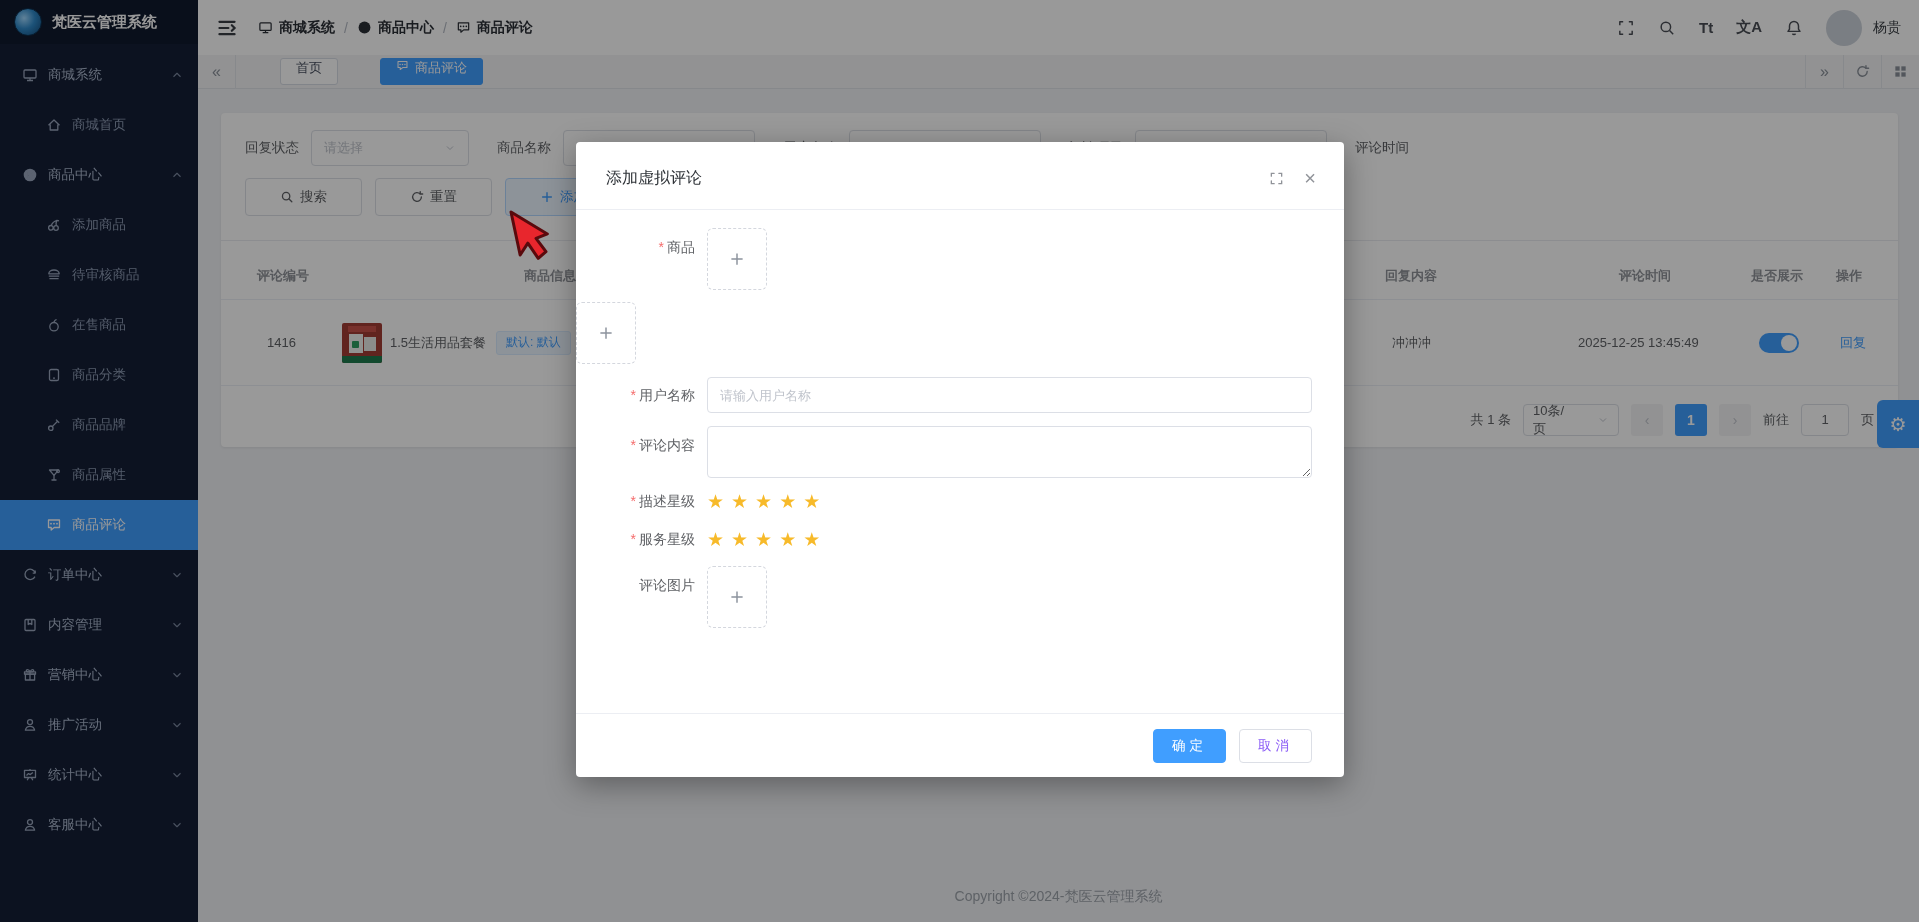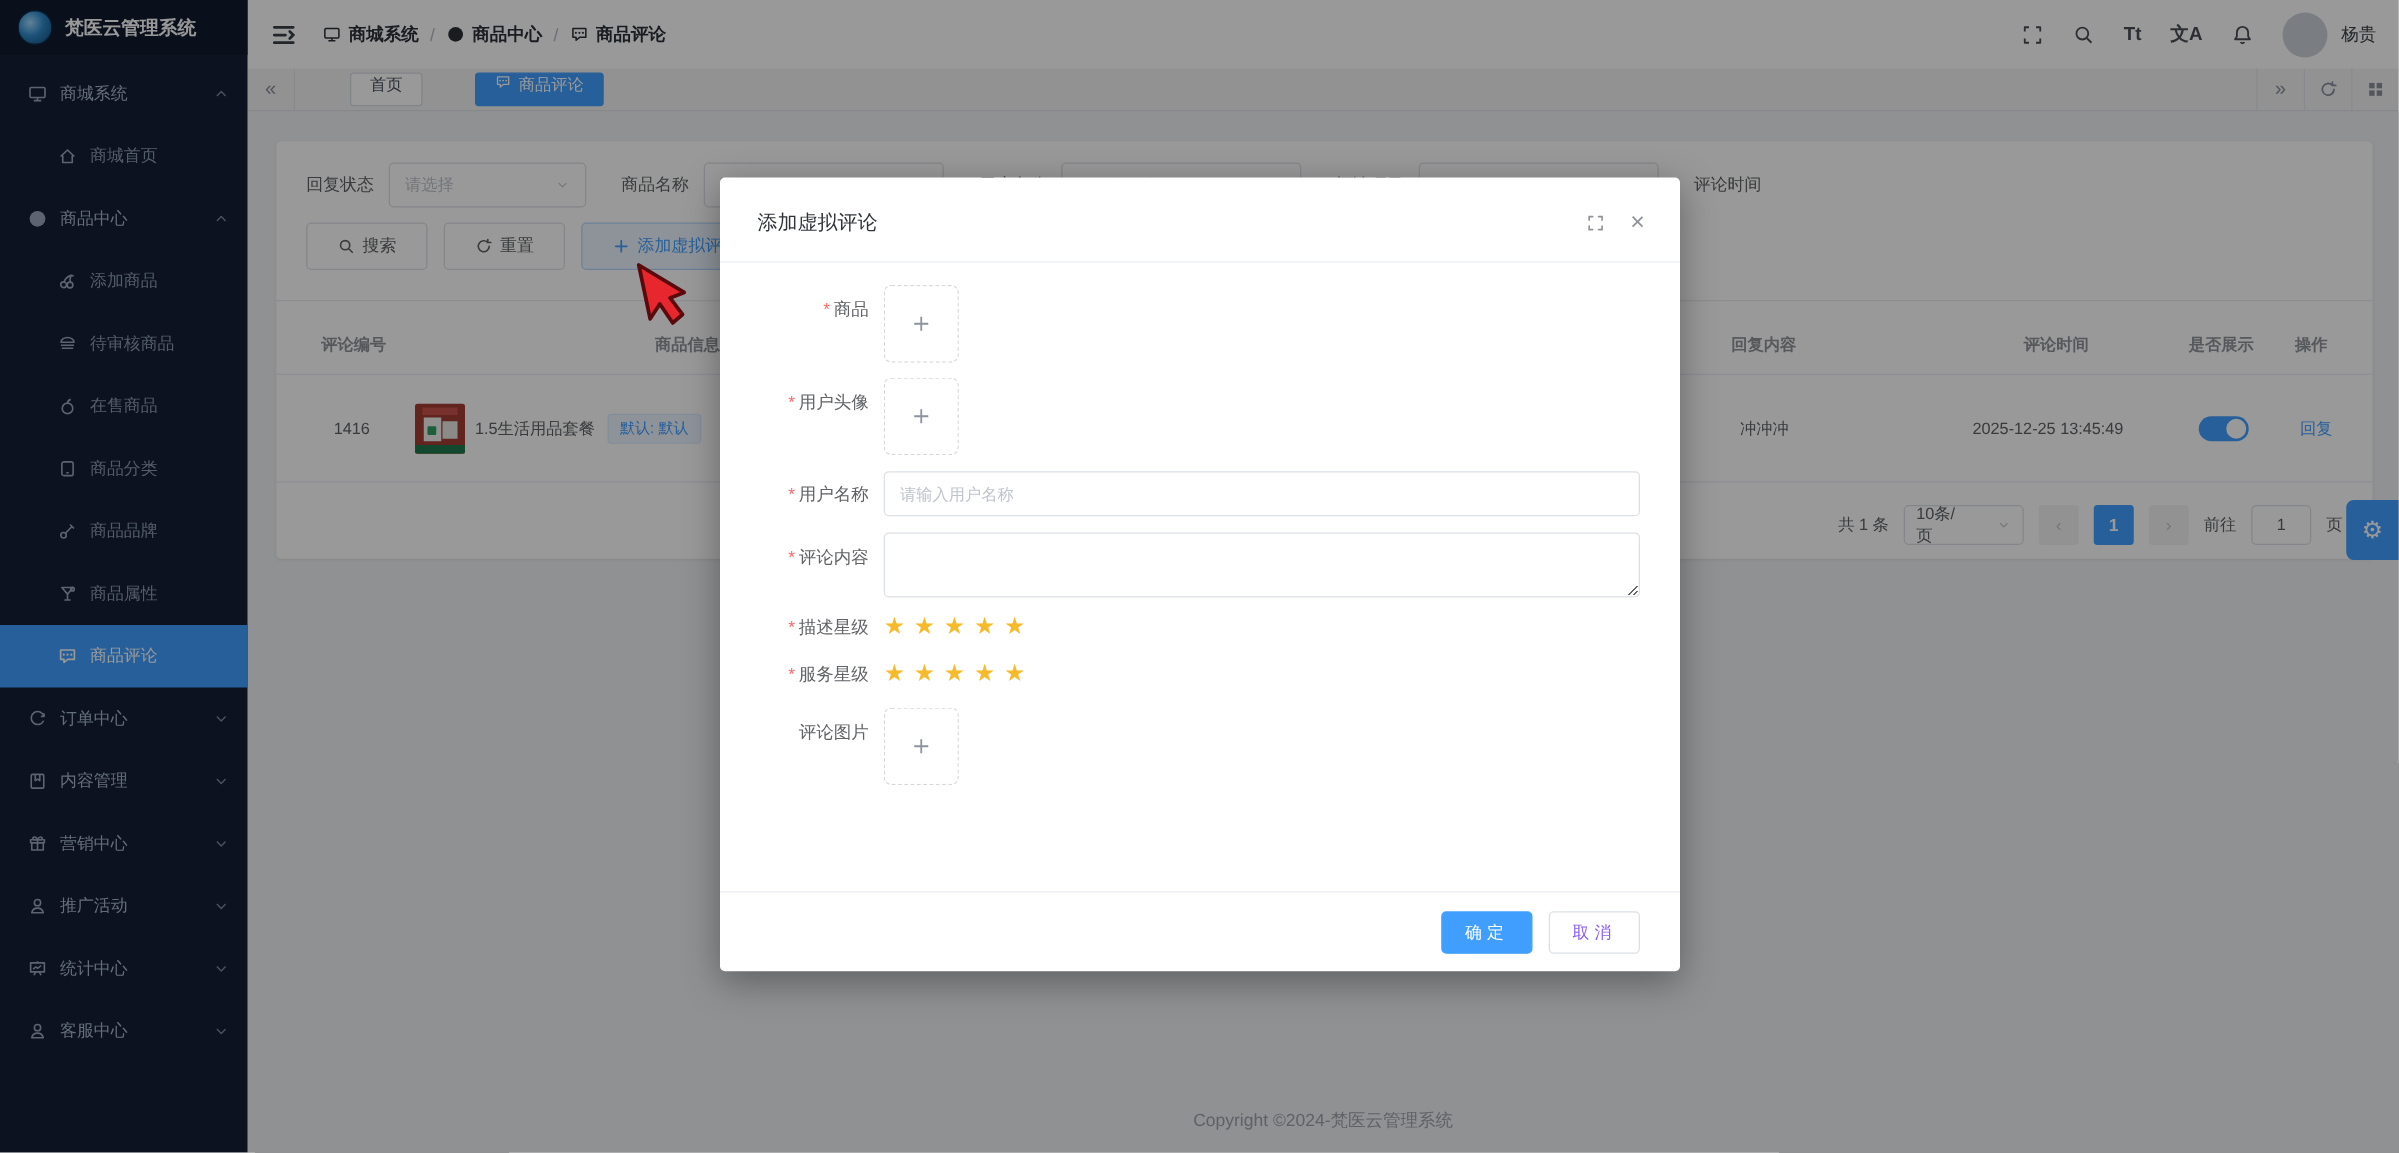--- a/index.html
+++ b/index.html
@@ -75,21 +75,21 @@
   .f-select { width:158px; justify-content:space-between; }
   .f-input { width:192px; }
   .f-input input { border:none; outline:none; width:100%; font-size:13px; color:#606266;
     font-family:inherit; background:transparent; }
   .f-input input::placeholder { color:#c0c4cc; }
   .sel-caret { width:12px; height:12px; color:#c0c4cc; }
   .f-range { width:212px; height:36px; border:1px solid #dcdfe6; border-radius:4px; display:flex;
     align-items:center; gap:8px; padding:0 10px; color:#c0c4cc; font-size:13px; }
   .f-range .cal-icn { width:14px; height:14px; color:#c0c4cc; }
   .btn-row { position:absolute; left:24px; top:65px; height:38px; display:flex; align-items:center; gap:13px; }
-  .btn { height:38px; display:flex; align-items:center; gap:6px; padding:0 24px; border-radius:4px;
+  .btn { height:38px; display:flex; align-items:center; gap:6px; padding:0 34px; border-radius:4px;
     border:1px solid #dcdfe6; background:#fff; color:#606266; font-size:13.5px; cursor:pointer; }
   .btn .b-icn { width:14px; height:14px; }
   .btn.primary-plain { background:#ecf5ff; border-color:#b3d8ff; color:#409EFF; }
   .card-divider { position:absolute; left:0; right:0; top:127px; border-top:1px solid #e9ecf1; }
 
   
   .th, .td { position:absolute; white-space:nowrap; }
   .th { top:140px; height:46px; line-height:46px; color:#909399; font-weight:bold; font-size:13px; }
   .thead-border { position:absolute; left:0; right:0; top:186px; border-top:1px solid #ebeef5; }
   .td { top:187px; height:85px; display:flex; align-items:center; color:#606266; font-size:13px; }
@@ -515,21 +515,21 @@
     <div class="card-divider"></div>
     <div id="table-area">
         <div class="th" style="left:36px">评论编号</div>
         <div class="th" style="left:303px">商品信息</div>
         <div class="th" style="left:1164px">回复内容</div>
         <div class="th" style="left:1398px">评论时间</div>
         <div class="th" style="left:1530px">是否展示</div>
         <div class="th" style="left:1615px">操作</div>
         <div class="thead-border"></div>
         <div class="td" style="left:46px">1416</div>
-        <div class="td" style="left:111px">
+        <div class="td" style="left:121px">
           <span class="prod-thumb">
             <span class="pt-top"></span>
             <span class="pt-box"></span>
             <span class="pt-box2"></span>
             <span class="pt-dot"></span>
             <span class="pt-bot"></span>
           </span>
           <span style="margin-left:8px">1.5生活用品套餐</span>
           <span class="tag-blue">默认: 默认</span>
         </div>
@@ -590,21 +590,20 @@
           <div class="upload-box">
             <span class="up-icn">
               <svg class="" viewBox="0 0 16 16" fill="none" stroke="currentColor" stroke-width="1.3" stroke-linejoin="round">
                 <path d="M8 3v10M3 8h10"></path>
               </svg>
             </span>
           </div>
         </div>
       </div>
       <div class="m-row">
-        <div class="m-label"><span class="req">*</span>用户头像</div>
         <div class="m-control">
           <div class="upload-box">
             <span class="up-icn">
               <svg class="" viewBox="0 0 16 16" fill="none" stroke="currentColor" stroke-width="1.3" stroke-linejoin="round">
                 <path d="M8 3v10M3 8h10"></path>
               </svg>
             </span>
           </div>
         </div>
       </div>

